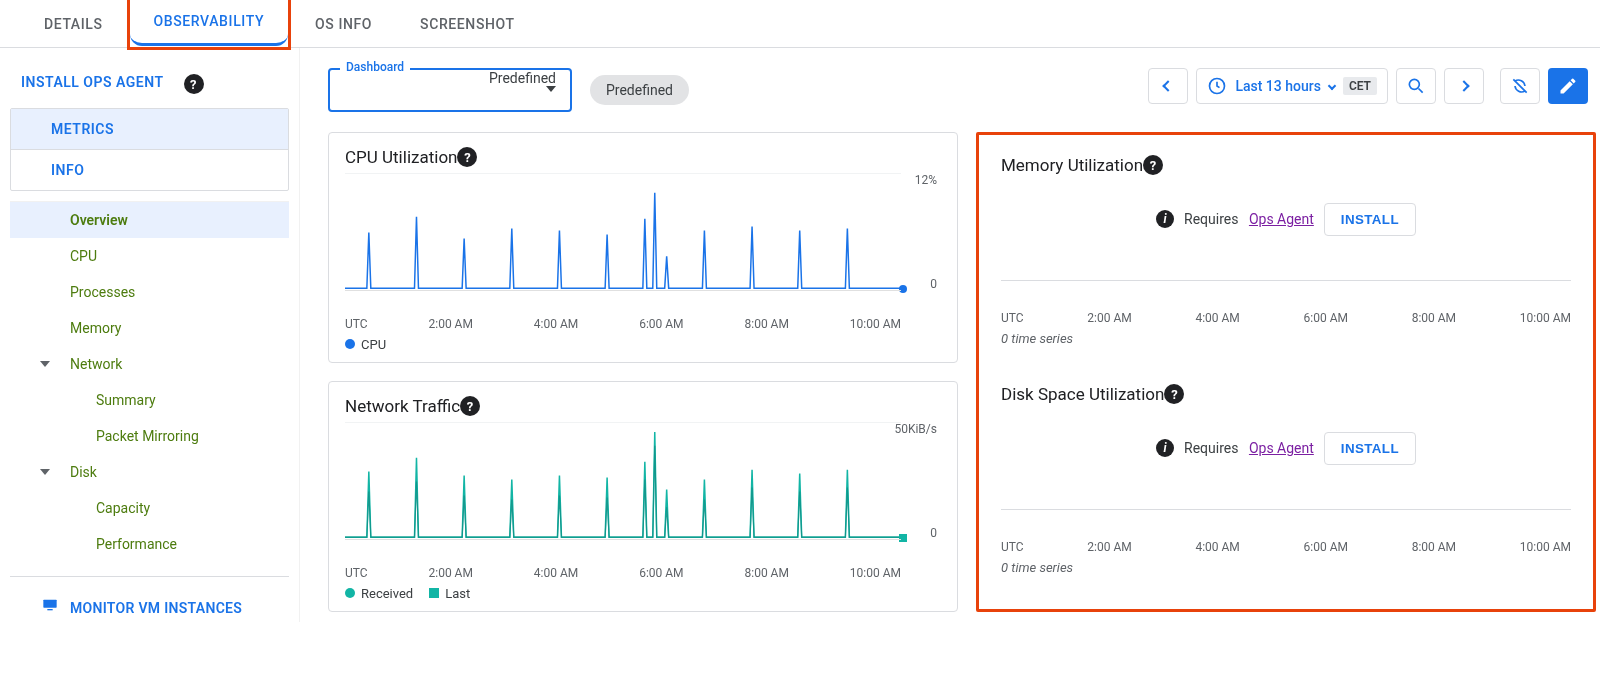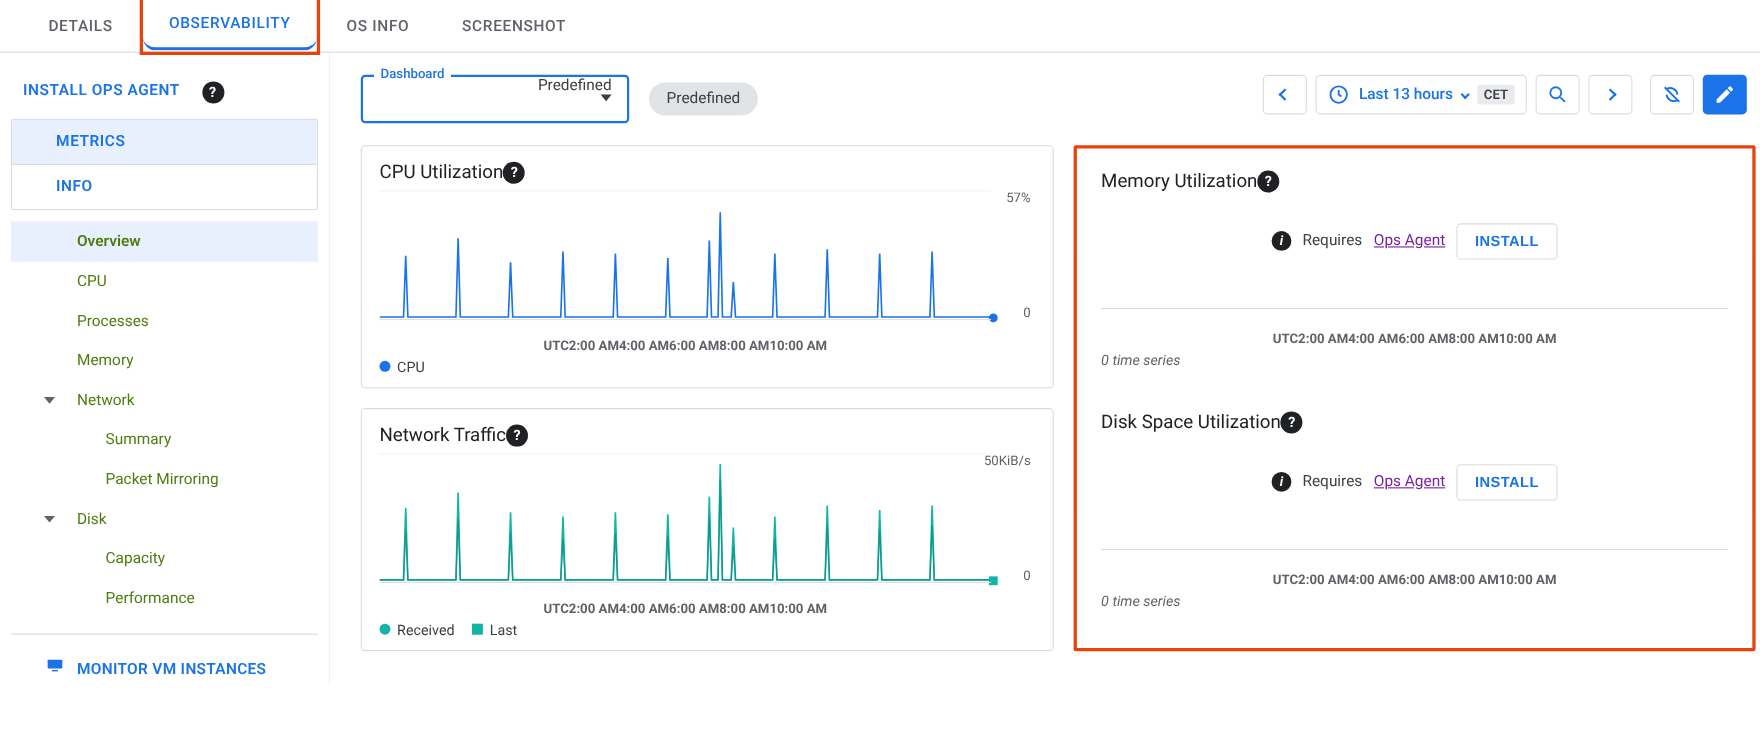--- a/index.html
+++ b/index.html
@@ -184,24 +184,23 @@
     position:relative;
     background:#fff;
   }
   .card-title-row{display:flex;align-items:center;gap:0;}
   .card-title{font-size:17px;color:#202124;}
   .chart-area{height:130px;position:relative;margin-top:6px;}
   .y-label{position:absolute;right:4px;font-size:12px;color:#5f6368;}
   .y-label.top{top:0;}
   .y-label.bot{bottom:12px;}
   .x-axis{
-    display:flex;justify-content:center;
-    font-size:12px;color:#5f6368;margin-top:4px;
+    display:flex;justify-content:space-between;
+    font-size:12px;color:#5f6368;margin-top:14px;
     padding-right: 40px;
-    font-weight: bold;
   }
   .x-axis.wide{padding-right:0;}
   .legend{display:flex;gap:16px;align-items:center;margin-top:6px;font-size:13px;color:#3c4043;}
   .legend .dot{width:10px;height:10px;border-radius:50%;display:inline-block;margin-right:6px;}
   .legend .sq{width:10px;height:10px;display:inline-block;margin-right:6px;}
   .requires-row{
     display:flex;align-items:center;justify-content:center;gap:10px;
     height:88px;
   }
   .info-circle{
@@ -334,21 +333,21 @@
 
       <div style="display:flex;flex-direction:column;gap:18px;">
 
         <div class="card">
           <div class="card-title-row">
             <span class="card-title">CPU Utilization</span>
             <span class="help-circle">?</span>
           </div>
           <div class="chart-area">
             <div class="gridline"></div>
-            <span class="y-label top">57%</span>
+            <span class="y-label top">12%</span>
             <span class="y-label bot">0</span>
             <svg class="spike-svg" viewBox="0 0 560 118" preserveAspectRatio="none">
               <polyline fill="none" stroke="#1a73e8" stroke-width="1.5" points="0,116 22,116 24,60 26,116 70,116 72,44 74,116 118,116 120,66 122,116 166,116 168,56 170,116 214,116 216,58 218,116 262,116 264,62 266,116 300,116 302,46 304,116 310,116 312,20 314,116 322,116 324,84 326,116 360,116 362,58 364,116 408,116 410,54 412,116 456,116 458,58 460,116 504,116 506,56 508,116 560,116"></polyline>
             </svg>
             <span class="end-dot"></span>
             <div class="baseline"></div>
           </div>
           <div class="x-axis">
             <span>UTC</span>
             <span>2:00 AM</span>

